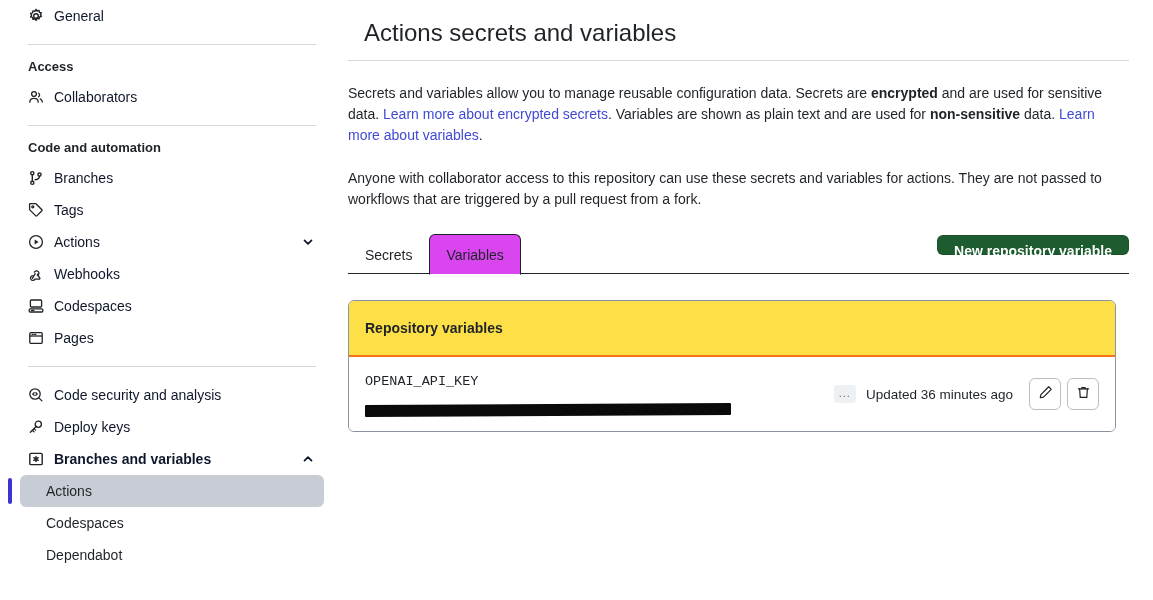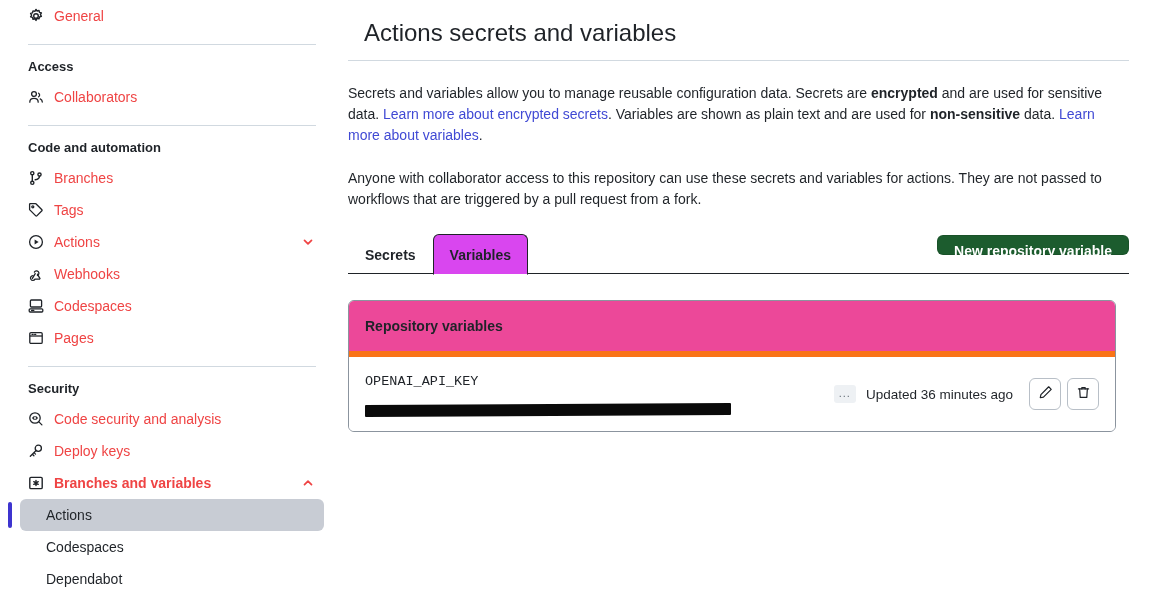--- a/index.html
+++ b/index.html
@@ -20,21 +20,21 @@
     position: relative;
   }
   .nav-wrap { padding: 0 16px 0 20px; }
   .nav-item {
     display: flex; align-items: center;
     gap: 10px;
     height: 32px;
     padding: 0 8px 0 8px;
     border-radius: 6px;
     font-size: 14px;
-    color: #ef4444;
+    color: #0f172a;
     position: relative;
     margin-bottom: 0;
     text-align: right;
   }
   .nav-item .ico {
     width: 16px; height: 16px; flex: 0 0 16px;
     display: inline-flex; align-items: center; justify-content: center;
     color: #1f2328;
   }
   .nav-item .ico svg { display: block; }
@@ -88,21 +88,21 @@
   }
   .para b { font-weight: 700; text-align: center; }
   .lnk { color: #4049d4; text-decoration: none; }
 
   
   .tabnav {
     position: relative;
     height: 42px;
     margin-bottom: 26px;
   }
-  .tabs { display: flex; align-items: flex-end; height: 42px; position: relative; z-index: 2; font-weight: bold; }
+  .tabs { display: flex; align-items: flex-end; height: 42px; position: relative; z-index: 2; }
   .tab {
     font-size: 14px; color: #1f2328;
     padding: 0 16px;
     height: 40px; line-height: 40px;
     border: 1px solid transparent;
     border-radius: 6px 6px 0 0;
     background: transparent;
     position: relative;
   }
   .tab.active {
@@ -130,22 +130,22 @@
   }
 
   
   .panel {
     border: 1px solid #8b949e;
     border-radius: 6px;
     overflow: hidden;
     max-width: 768px;
   }
   .panel-header {
-    background: #ec4899;
-    border-bottom: 6px solid #f97316;
+    background: #fde047;
+    border-bottom: 2px solid #f97316;
     padding: 0 16px;
     height: 56px;
     display: flex; align-items: center;
     font-size: 14px; font-weight: 700;
     color: #1f2328;
   }
   .panel-row {
     display: flex; align-items: center;
     padding: 12px 16px;
     min-height: 74px;
@@ -293,21 +293,20 @@
             <rect x="1.8" y="2.6" width="12.4" height="10.8" rx="1.2"></rect>
             <path d="M1.8 6h12.4"></path>
             <path d="M4 4.3h1.2M6.6 4.3h1.2" stroke-linecap="round"></path>
           </svg>
         </span>
         <span class="nav-label">Pages</span>
       </div>
 
       <div class="divider"></div>
 
-      <div class="section-title">Security</div>
 
       <div class="nav-item">
         <span class="ico">
           <svg width="16" height="16" viewBox="0 0 16 16" fill="none" stroke="currentColor" stroke-width="1.3" stroke-linecap="round" stroke-linejoin="round">
             <circle cx="7" cy="7" r="5.2"></circle>
             <path d="M10.9 10.9l3 3"></path>
             <path d="M6.2 5.6L4.8 7l1.4 1.4M7.8 5.6L9.2 7 7.8 8.4"></path>
           </svg>
         </span>
         <span class="nav-label">Code security and analysis</span>

